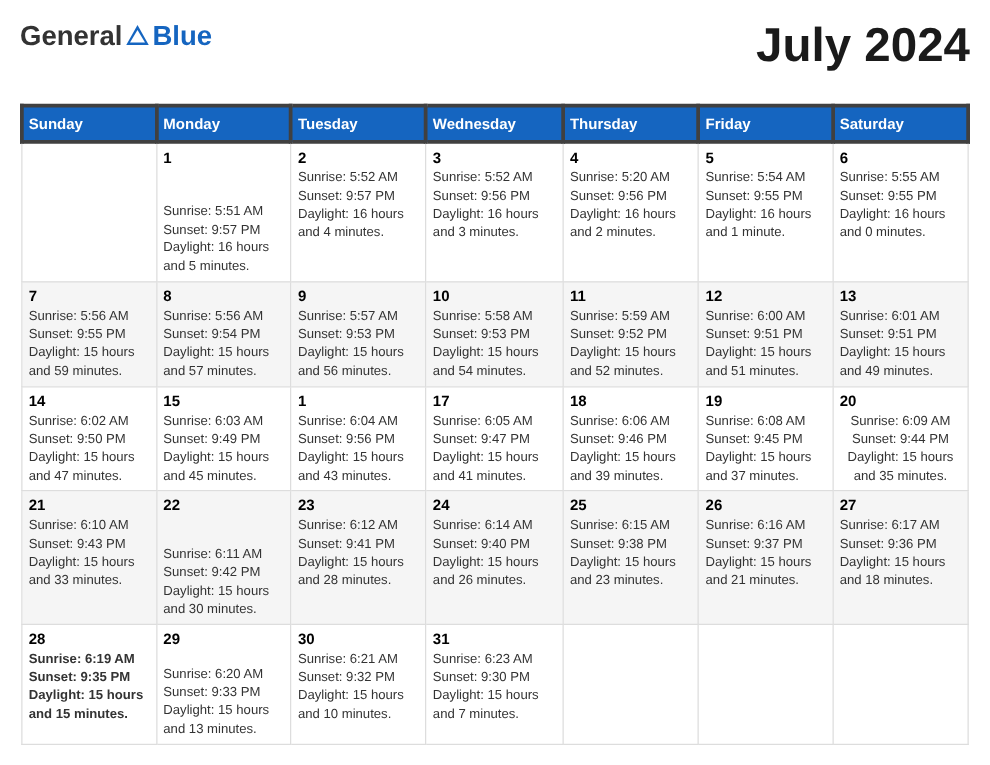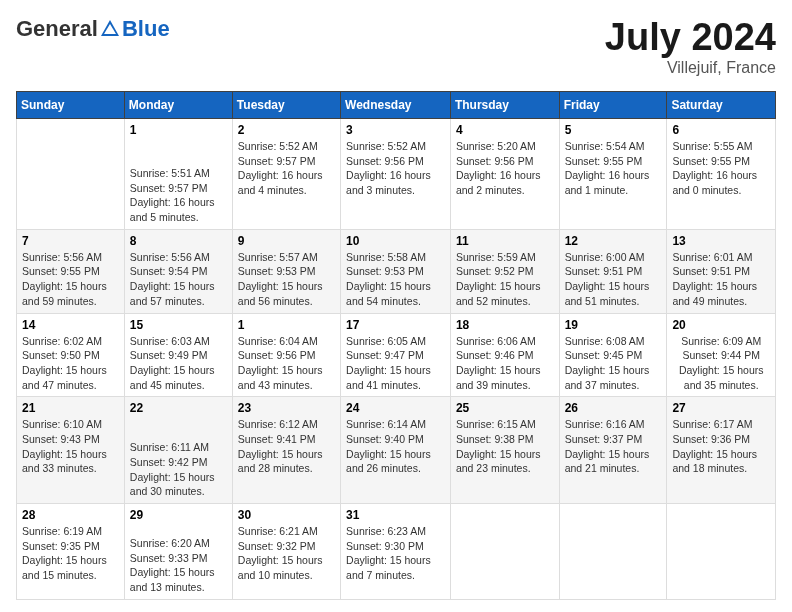--- a/index.html
+++ b/index.html
@@ -7,21 +7,21 @@
       font-family: Arial, sans-serif;
       background: #fff;
       width: 792px;
       min-height: 612px;
       padding: 16px;
     }
     .header {
       display: flex;
       justify-content: space-between;
       align-items: flex-start;
-      margin-bottom: 14px;
+      margin-bottom: 24px;
     }
     .logo {
       display: flex;
       flex-direction: column;
       align-items: flex-start;
     }
     .logo-text {
       display: flex;
       align-items: center;
       font-size: 22px;
@@ -47,21 +47,21 @@
       border-collapse: collapse;
       font-size: 10.5px;
     }
     thead tr th {
       background-color: #1565c0;
       color: #fff;
       padding: 6px 4px;
       text-align: left;
       font-size: 12px;
       font-weight: bold;
-      border: 1px solid #404040;
+      border: 3px solid #404040;
     }
     tbody tr td {
       border: 1px solid #ddd;
       vertical-align: top;
       padding: 4px 5px;
       height: 80px;
       width: 113px;
     }
     tbody tr:nth-child(even) td {
       background-color: #f5f5f5;
@@ -92,21 +92,20 @@
       <span class="logo-general">General</span>
       <svg width="22" height="22" viewBox="0 0 22 22" style="margin: 0 1px;">
         <polygon points="11,2 20,18 2,18" fill="#1565c0"></polygon>
         <polygon points="11,6 17,16 5,16" fill="white"></polygon>
       </svg>
       <span class="logo-blue">Blue</span>
     </div>
   </div>
   <div class="title-block">
     <div class="month-title">July 2024</div>
-    <div class="subtitle">Villejuif, France</div>
   </div>
 </div>
 
 <table>
   <thead>
     <tr>
     <th>Sunday</th>
         <th>Monday</th>
         <th>Tuesday</th>
         <th>Wednesday</th>
@@ -310,21 +309,21 @@
           <span class="day-num">27</span>
           <div class="day-info" style="white-space: pre-line;">Sunrise: 6:17 AM
 Sunset: 9:36 PM
 Daylight: 15 hours
 and 18 minutes.</div>
         </td>
       </tr>
       <tr>
         <td>
           <span class="day-num">28</span>
-          <div class="day-info" style="white-space: pre-line;">Sunrise: 6:19 AM
+          <div class="day-info" style="white-space: pre-line; font-weight: bold;">Sunrise: 6:19 AM
 Sunset: 9:35 PM
 Daylight: 15 hours
 and 15 minutes.</div>
         </td>
         <td>
           <span class="day-num">29</span>
           <div class="day-info" style="white-space: pre-line; margin-top: 14px;">Sunrise: 6:20 AM
 Sunset: 9:33 PM
 Daylight: 15 hours
 and 13 minutes.</div>

